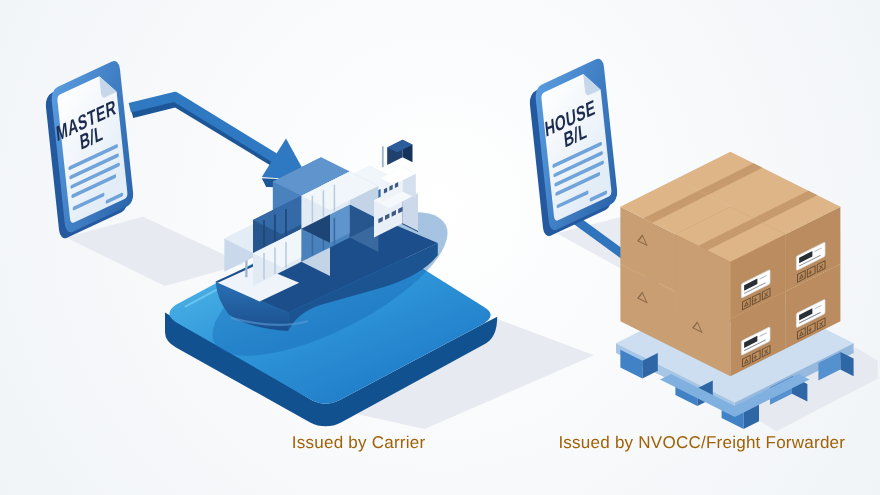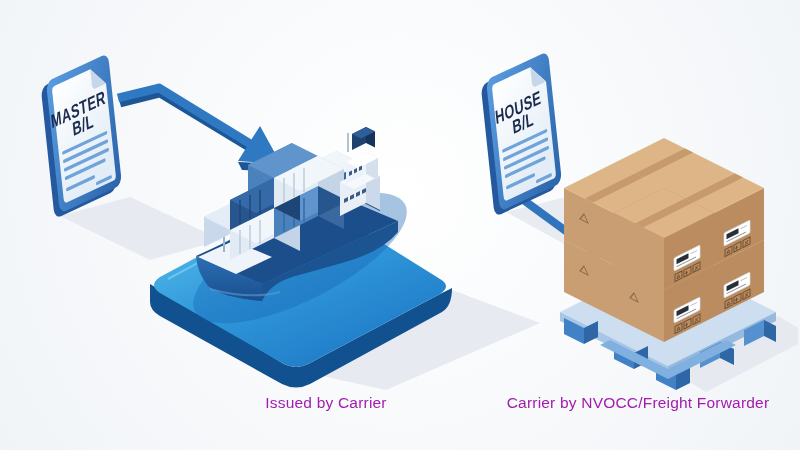--- a/index.html
+++ b/index.html
@@ -4,21 +4,21 @@
 <style>
   html,body{margin:0;padding:0;}
   body{
     width:800px;height:450px;overflow:hidden;position:relative;
     background:radial-gradient(circle at 50% 42%, #ffffff 0%, #f7f9fb 55%, #f1f4f7 100%);
     font-family:"Liberation Sans", sans-serif;
   }
   .stage{position:absolute;left:0;top:0;width:800px;height:450px;}
   .caption{
     position:absolute;top:394px;transform:translateX(-50%);
-    font-size:15.5px;font-weight:500;color:#a21caf;letter-spacing:.2px;white-space:nowrap;
+    font-size:15.5px;font-weight:500;color:#a16207;letter-spacing:.2px;white-space:nowrap;
   }
   .caption-left{left:326px;}
   .caption-right{left:638px;}
   svg text{font-family:"Liberation Sans", sans-serif;}
 </style>
 </head>
 <body>
 
 <svg class="stage" viewBox="0 0 800 450" xmlns="http://www.w3.org/2000/svg">
   <defs>
@@ -243,13 +243,13 @@
 
     <g fill="none" stroke="#8a6a48" stroke-width="1">
       <path transform="matrix(1,0.5,0,1,580,212)" d="M0,7 L4,0 L8,7 Z"></path>
       <path transform="matrix(1,0.5,0,1,580,264)" d="M0,7 L4,0 L8,7 Z"></path>
       <path transform="matrix(1,0.5,0,1,630,291)" d="M0,7 L4,0 L8,7 Z"></path>
     </g>
   </g>
 </svg>
 
 <div class="caption caption-left">Issued by Carrier</div>
-<div class="caption caption-right">Carrier by NVOCC/Freight Forwarder</div>
+<div class="caption caption-right">Issued by NVOCC/Freight Forwarder</div>
 
 </body></html>

